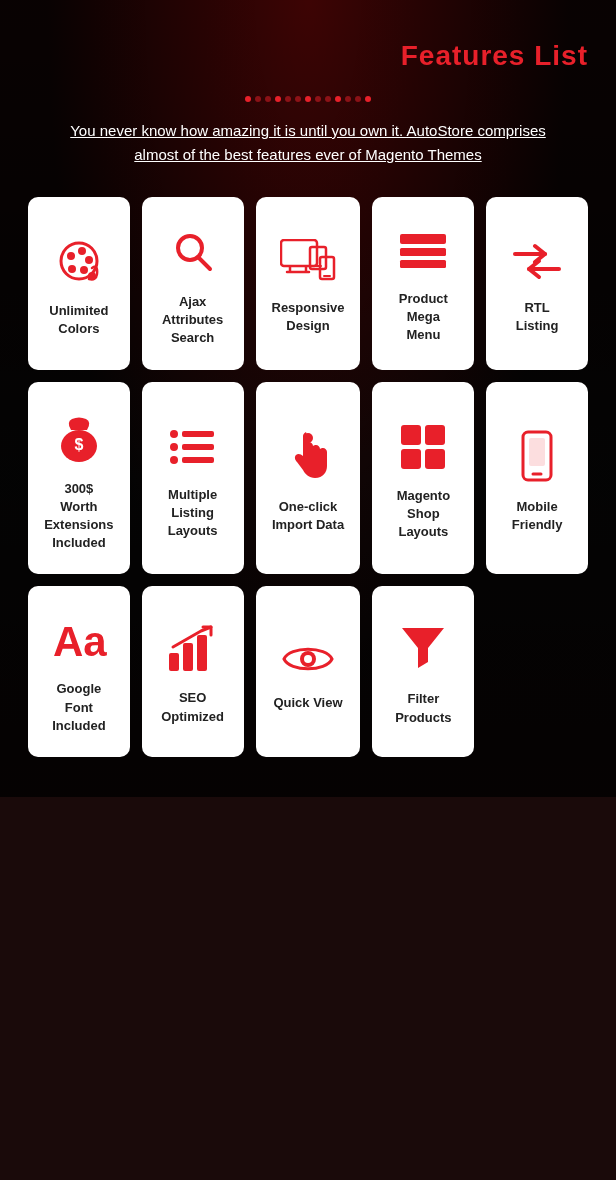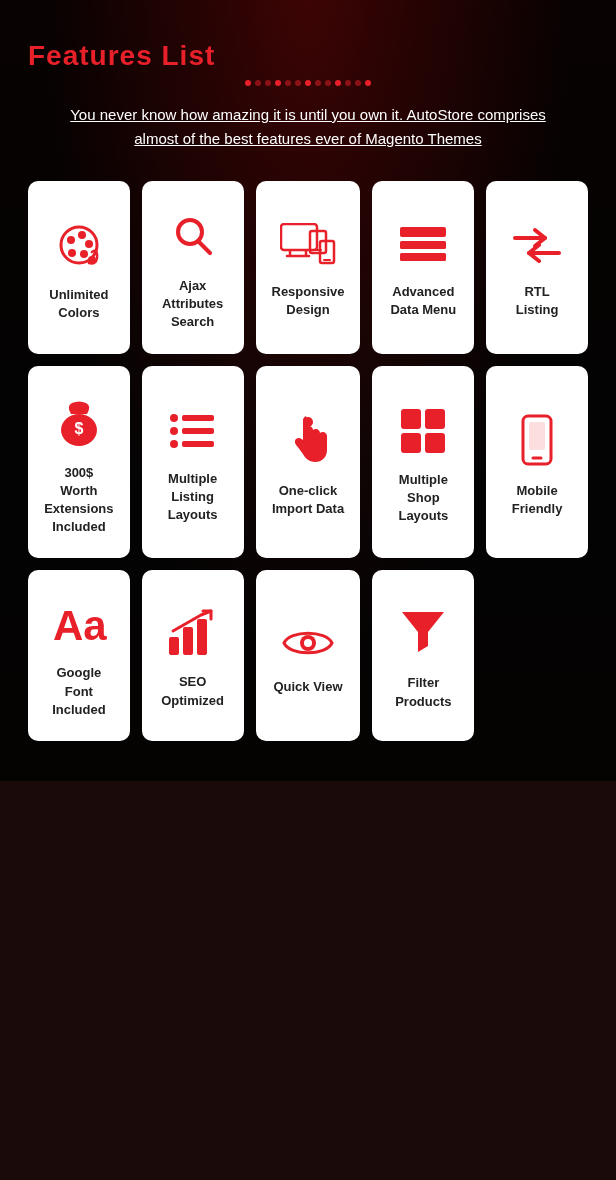--- a/index.html
+++ b/index.html
@@ -26,26 +26,26 @@
       pointer-events: none;
     }
 
     .content {
       position: relative;
       z-index: 1;
       padding: 40px 28px 40px;
     }
 
     .section-title {
-      text-align: left;
+      text-align: right;
       font-size: 28px;
       font-weight: 700;
       color: #e8202a;
       letter-spacing: 1px;
-      margin-bottom: 8px;
+      margin-bottom: 24px;
     }
 
     .dots-divider {
       display: flex;
       justify-content: center;
       gap: 4px;
       margin-bottom: 16px;
     }
 
     .dot {
@@ -180,21 +180,21 @@
       </div>
 
       <div class="feature-card">
         <div class="feature-icon">
           <svg width="50" height="44" viewBox="0 0 50 44" fill="none">
             <rect x="2" y="4" width="46" height="10" rx="2" fill="#e8202a"></rect>
             <rect x="2" y="18" width="46" height="8" rx="1.5" fill="#e8202a"></rect>
             <rect x="2" y="30" width="46" height="8" rx="1.5" fill="#e8202a"></rect>
           </svg>
         </div>
-        <span class="feature-label">Advanced Data Menu</span>
+        <span class="feature-label">Product Mega Menu</span>
       </div>
 
       <div class="feature-card">
         <div class="feature-icon">
           <svg width="56" height="44" viewBox="0 0 56 44" fill="none">
 
             <line x1="6" y1="15" x2="36" y2="15" stroke="#e8202a" stroke-width="4" stroke-linecap="round"></line>
             <polyline points="26,7 36,15 26,23" stroke="#e8202a" stroke-width="4" fill="none" stroke-linejoin="round" stroke-linecap="round"></polyline>
 
             <line x1="50" y1="30" x2="20" y2="30" stroke="#e8202a" stroke-width="4" stroke-linecap="round"></line>
@@ -242,21 +242,21 @@
 
       <div class="feature-card">
         <div class="feature-icon">
           <svg width="48" height="48" viewBox="0 0 48 48" fill="none">
             <rect x="2" y="2" width="20" height="20" rx="3" fill="#e8202a"></rect>
             <rect x="26" y="2" width="20" height="20" rx="3" fill="#e8202a"></rect>
             <rect x="2" y="26" width="20" height="20" rx="3" fill="#e8202a"></rect>
             <rect x="26" y="26" width="20" height="20" rx="3" fill="#e8202a"></rect>
           </svg>
         </div>
-        <span class="feature-label">Multiple Shop Layouts</span>
+        <span class="feature-label">Magento Shop Layouts</span>
       </div>
 
       <div class="feature-card">
         <div class="feature-icon">
           <svg width="32" height="52" viewBox="0 0 32 52" fill="none">
             <rect x="2" y="2" width="28" height="48" rx="5" stroke="#e8202a" stroke-width="3" fill="none"></rect>
             <line x1="12" y1="44" x2="20" y2="44" stroke="#e8202a" stroke-width="3" stroke-linecap="round"></line>
             <rect x="8" y="8" width="16" height="28" rx="2" fill="#e8202a" opacity="0.15"></rect>
           </svg>
         </div>

